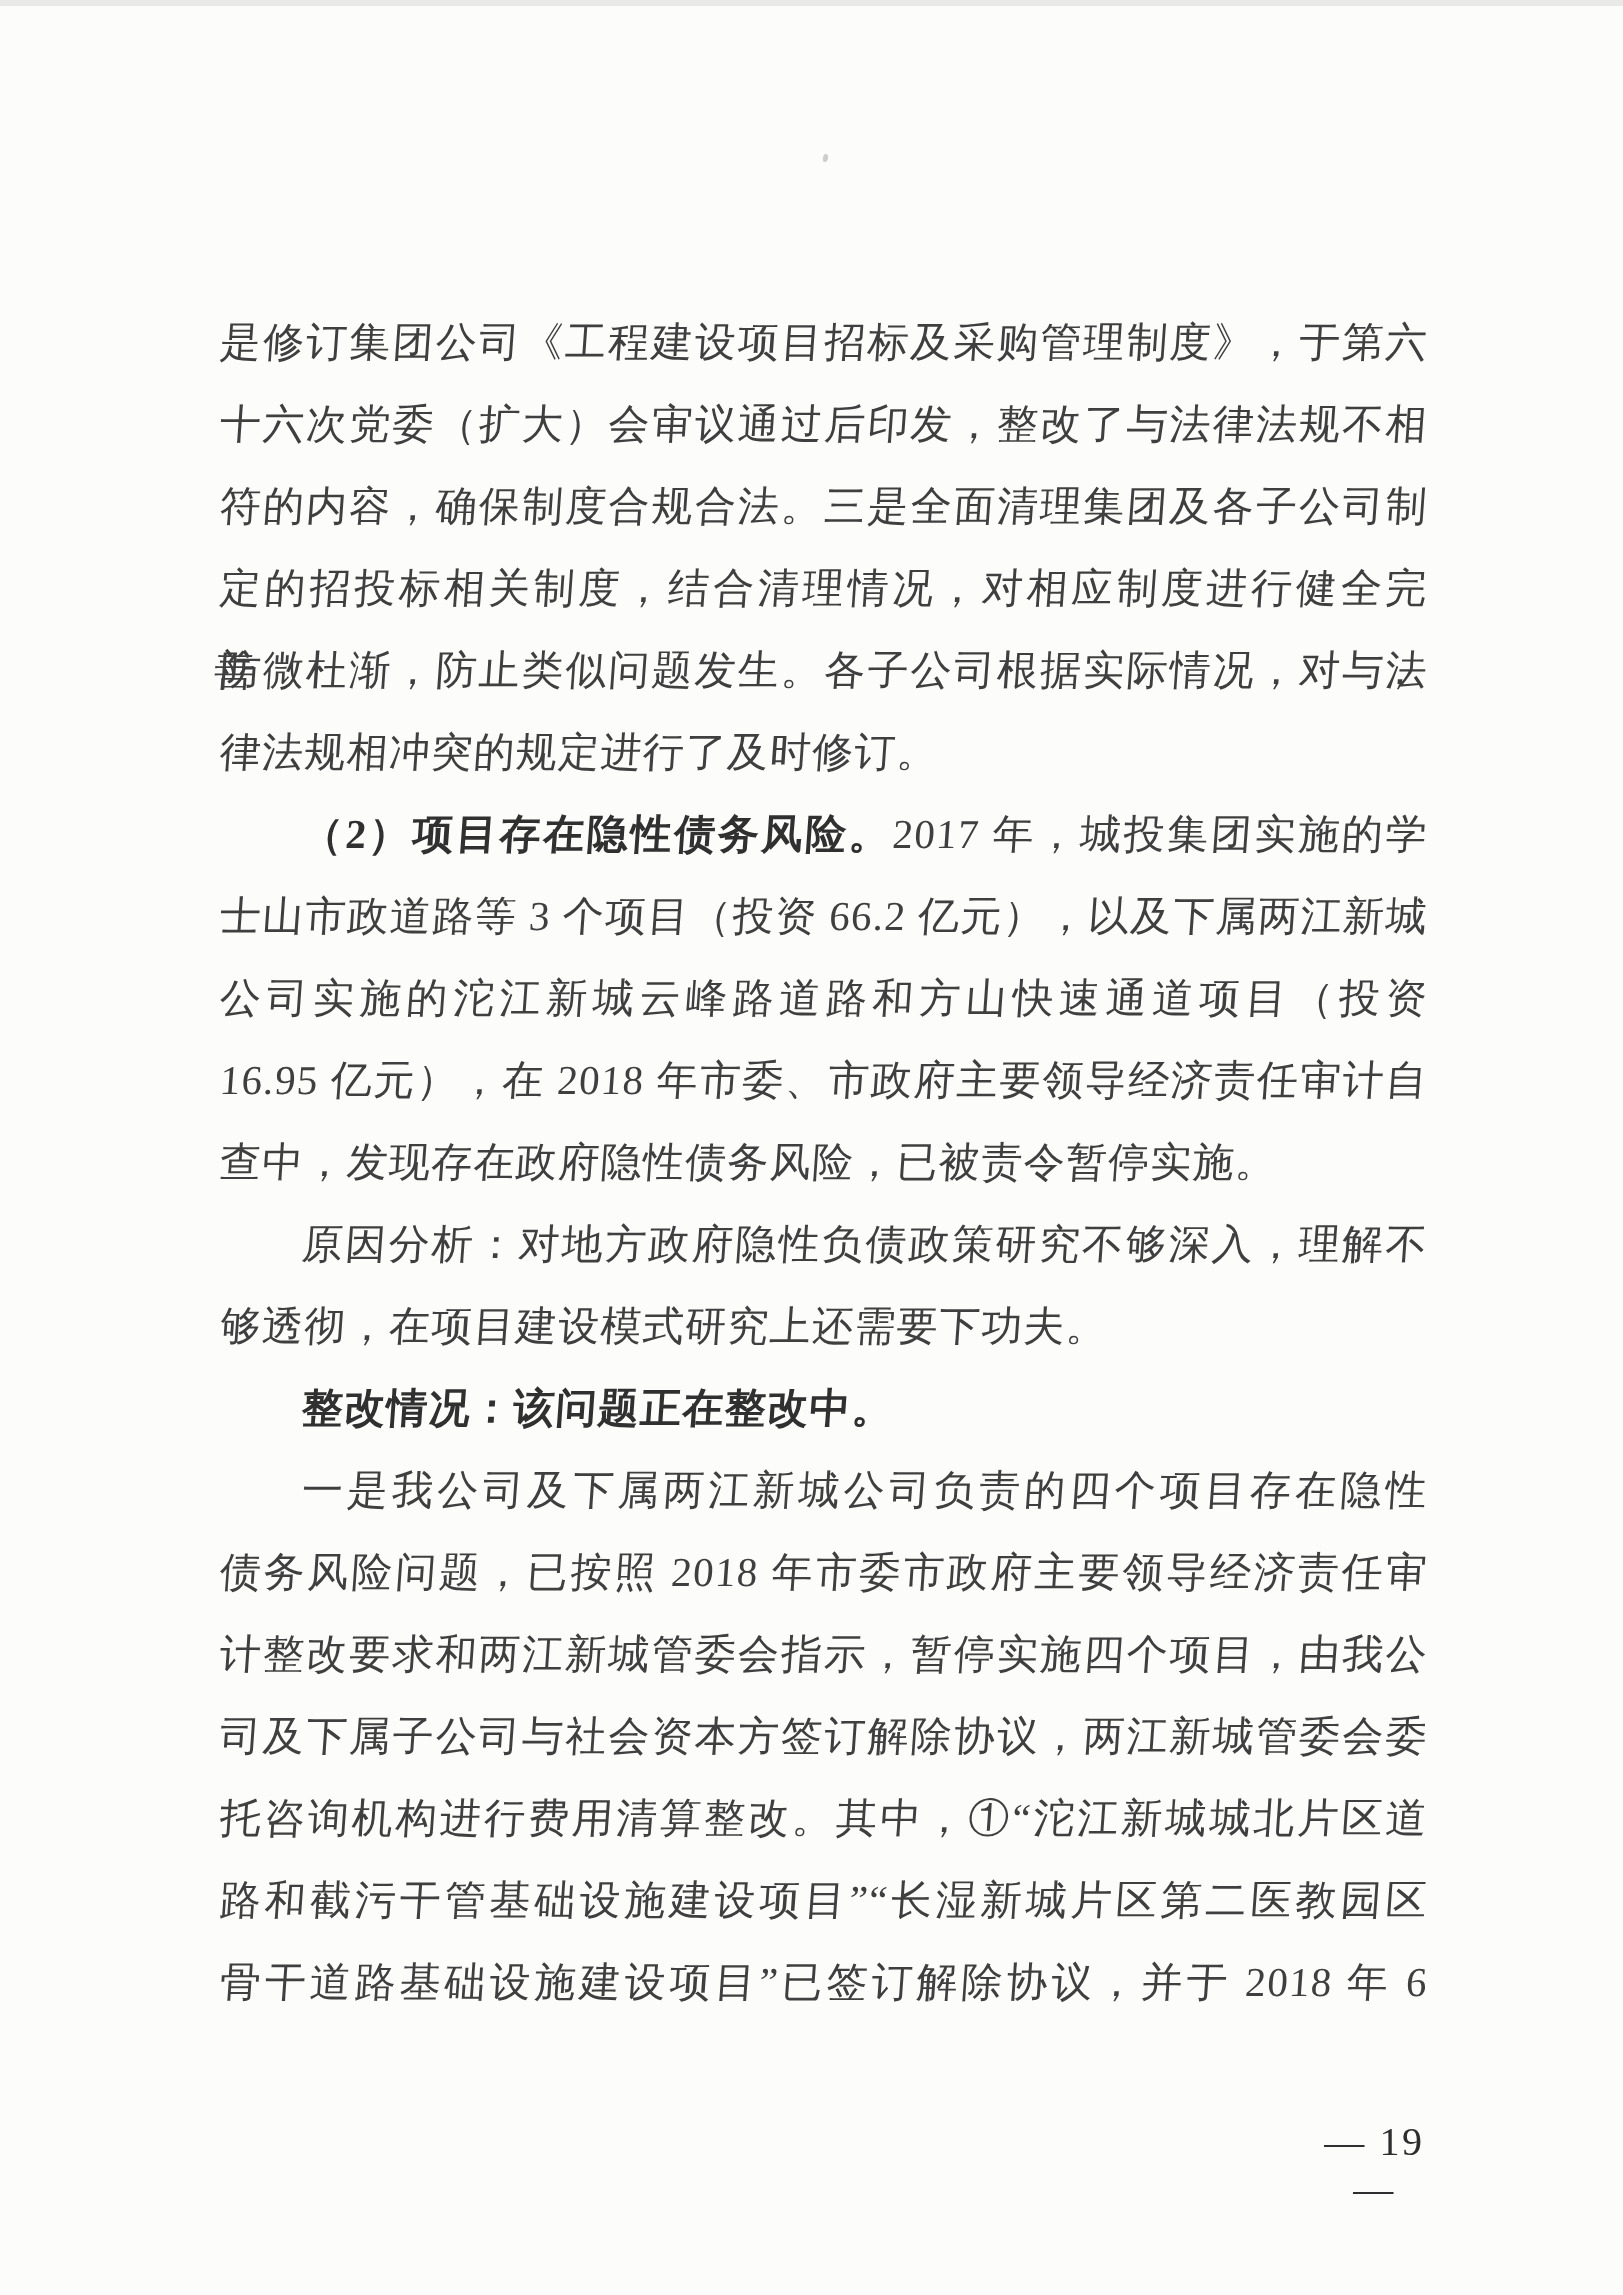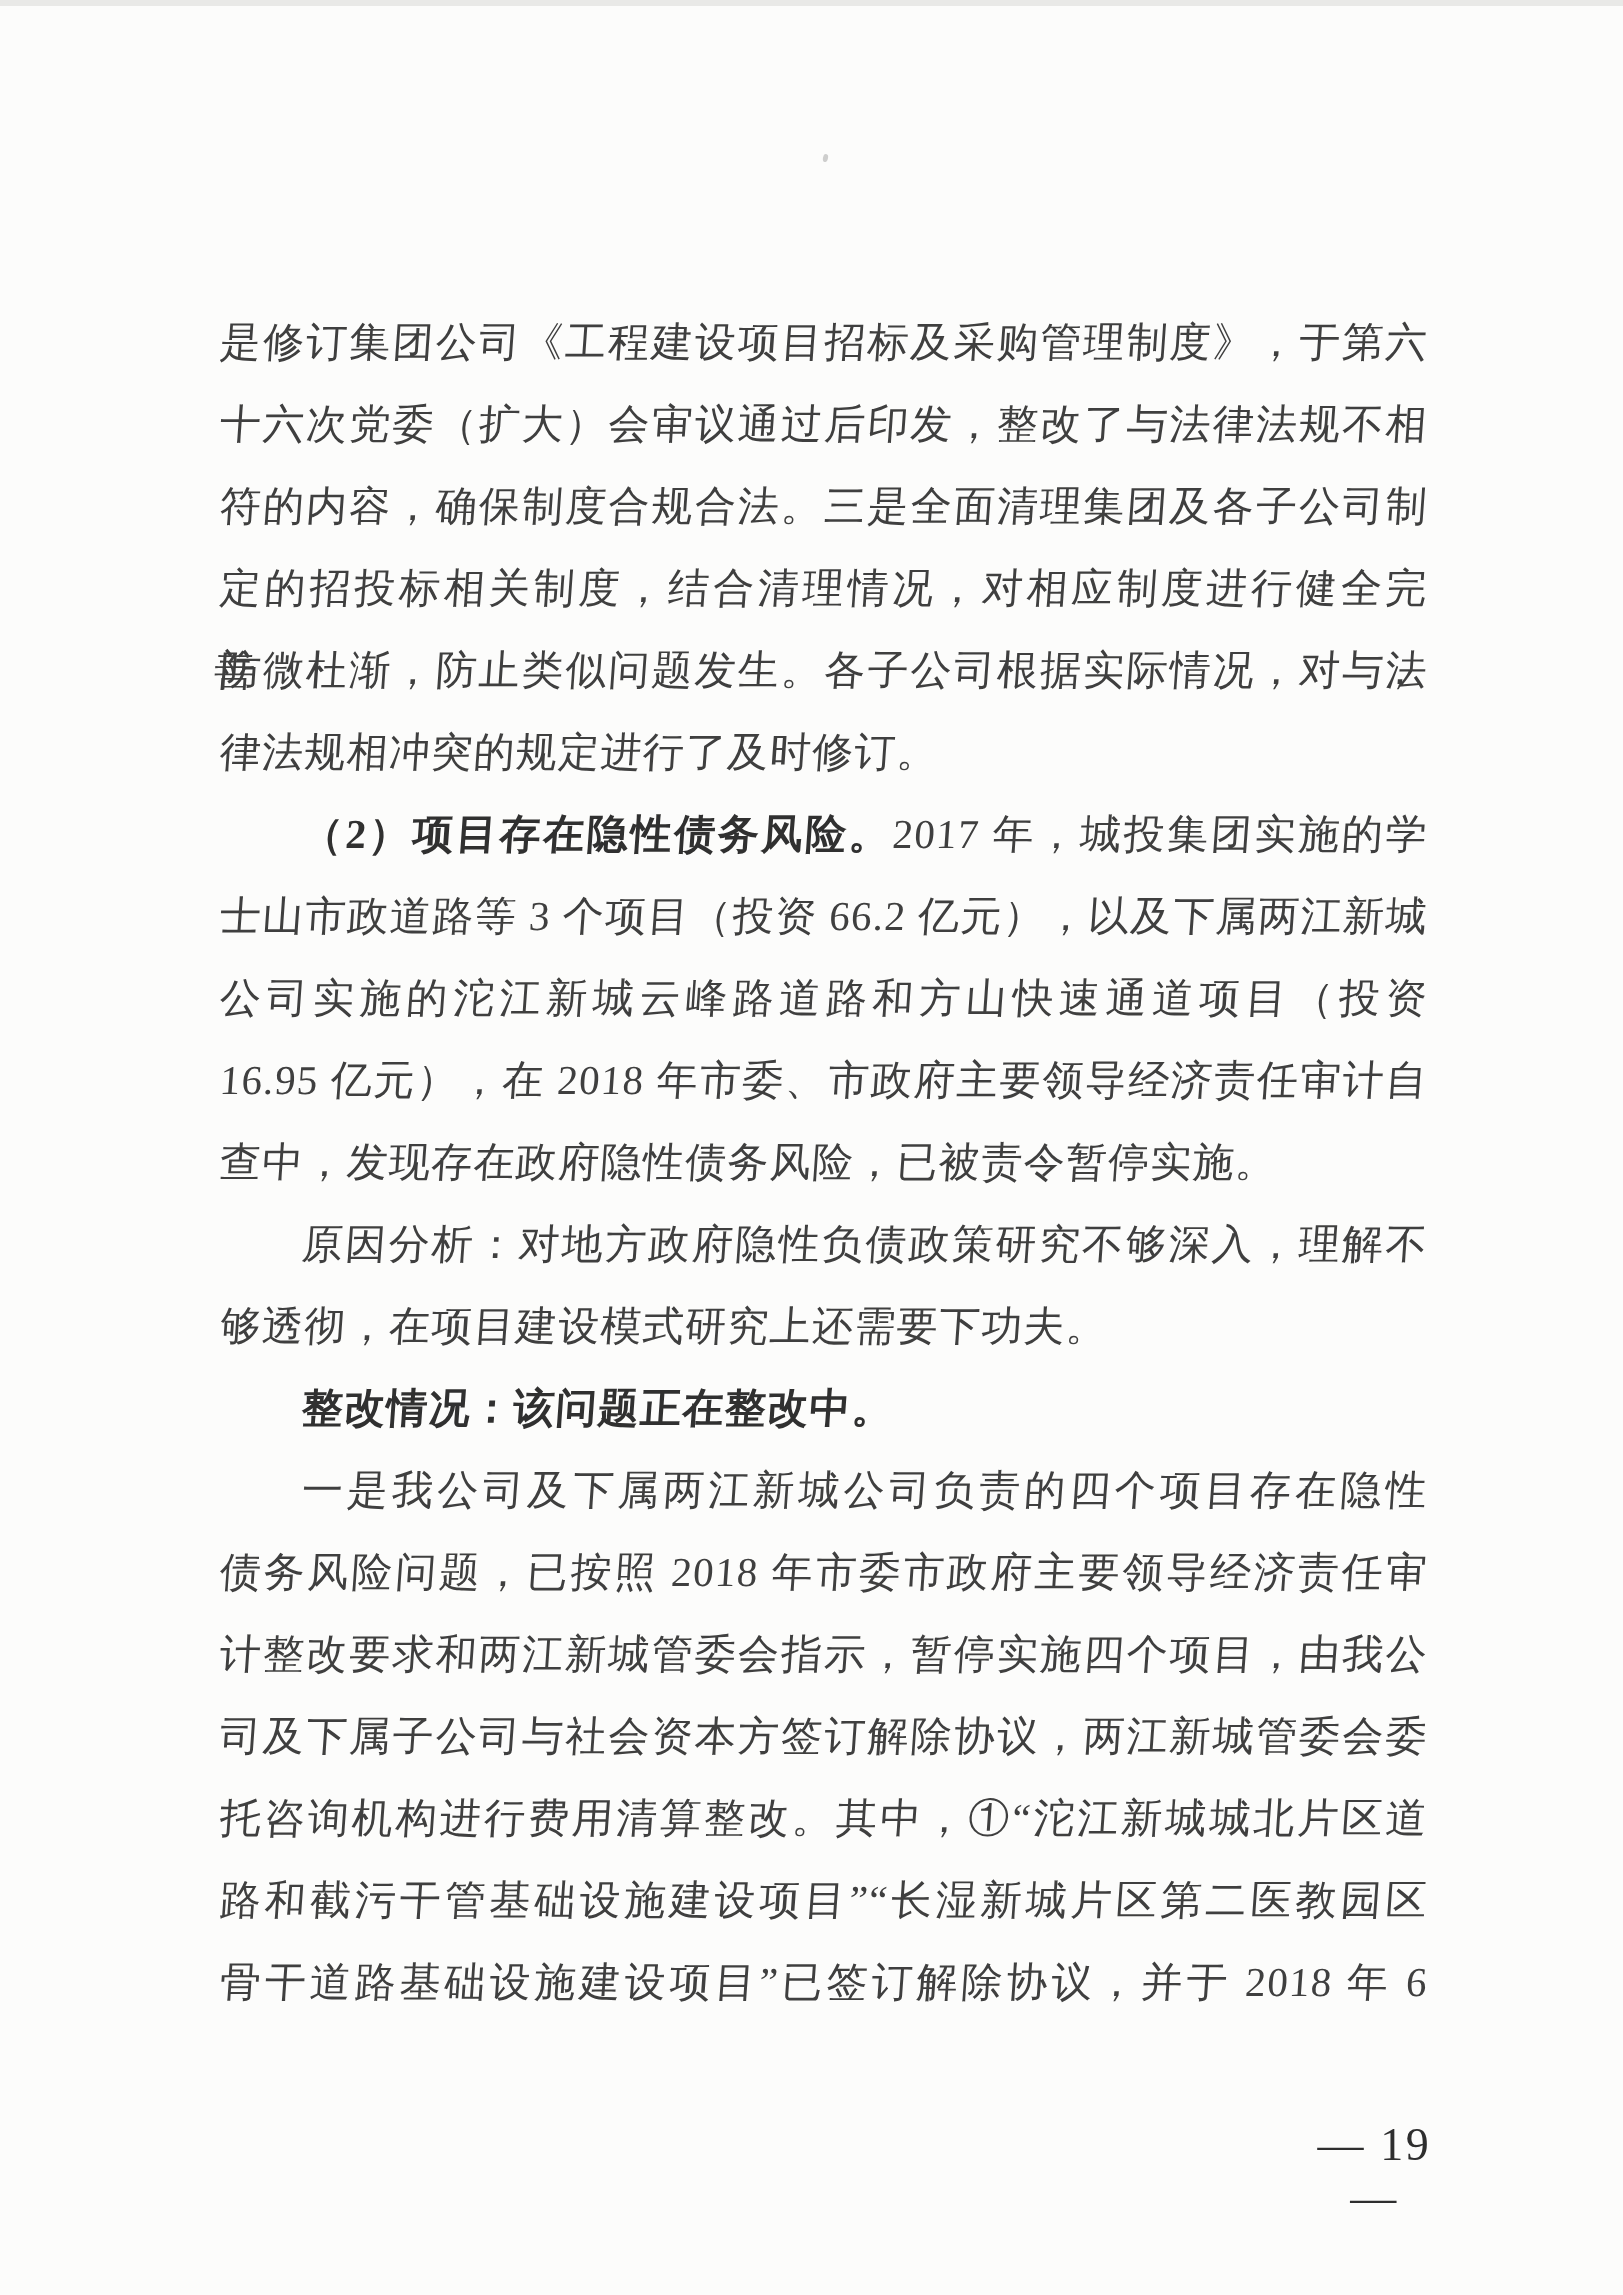--- a/index.html
+++ b/index.html
@@ -42,21 +42,21 @@
     text-align: justify;
     text-align-last: justify;
   }
   .line.indent { text-indent: 82px; }  
   .bold { font-weight: 700; color: #303030; }
   .page-number {
     position: absolute;
     left: 1299px; top: 2118px;
     width: 151px;
     text-align: center;
-    font-size: 46px;
+    font-size: 40px;
     letter-spacing: 2.6px;
     color: #2e2e2e;
   }
 </style>
 </head>
 <body>
 
 <div class="page" style="background: rgb(252, 252, 251);">
   <div class="scan-edge"></div>
   <div class="speck"></div>

